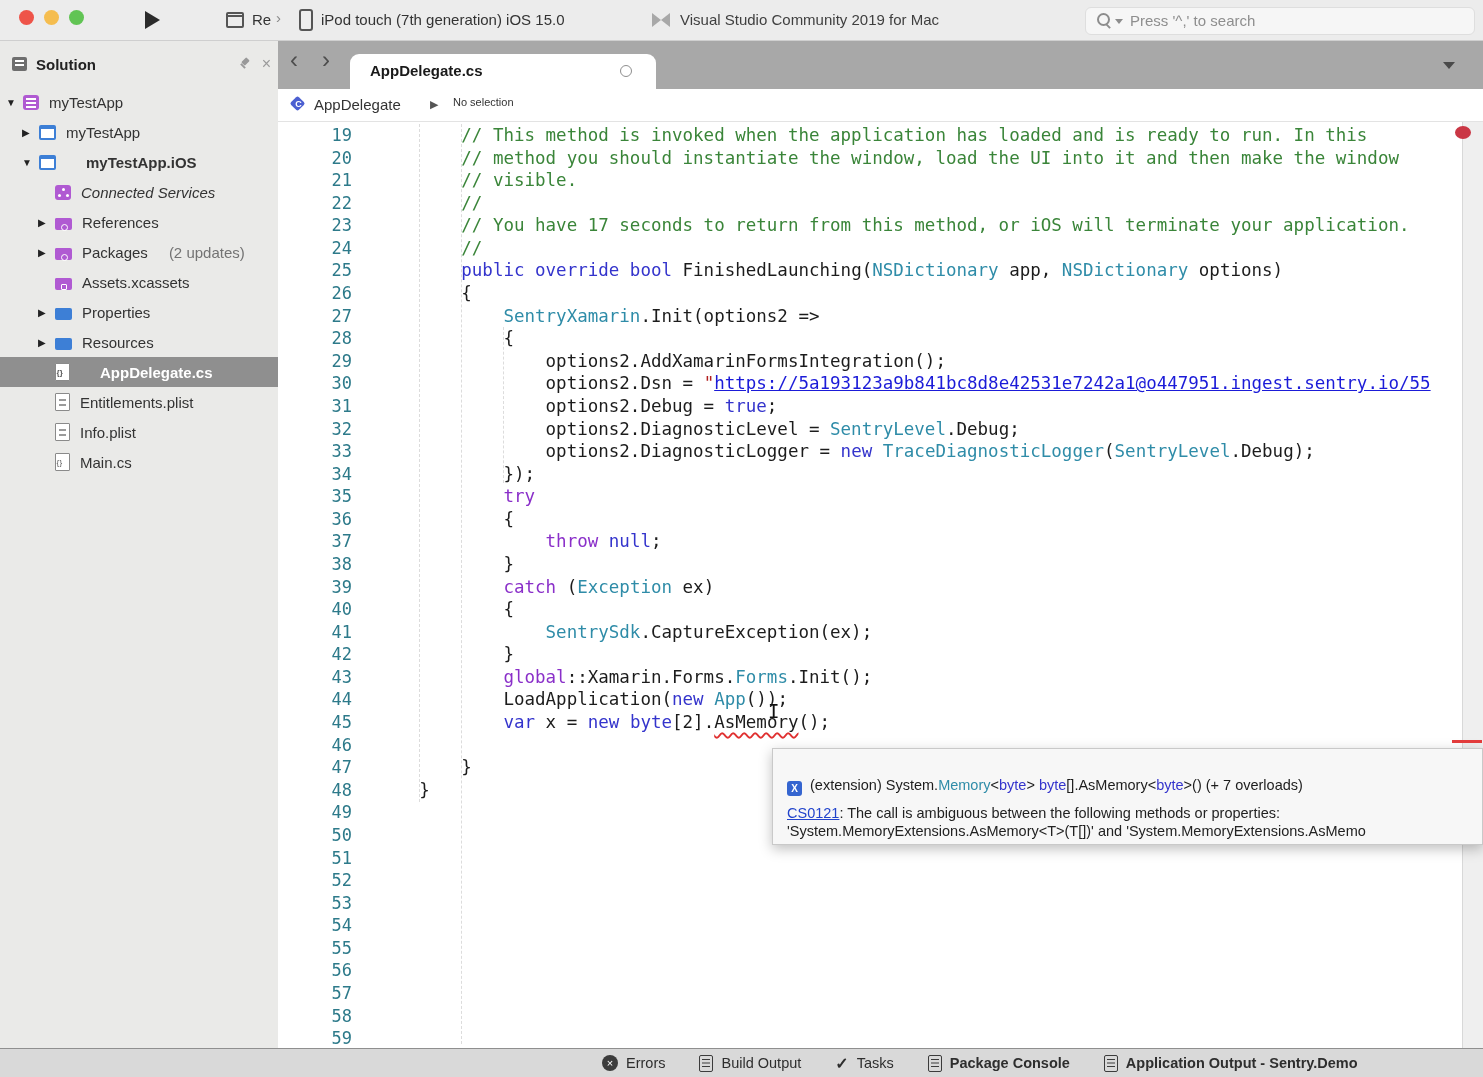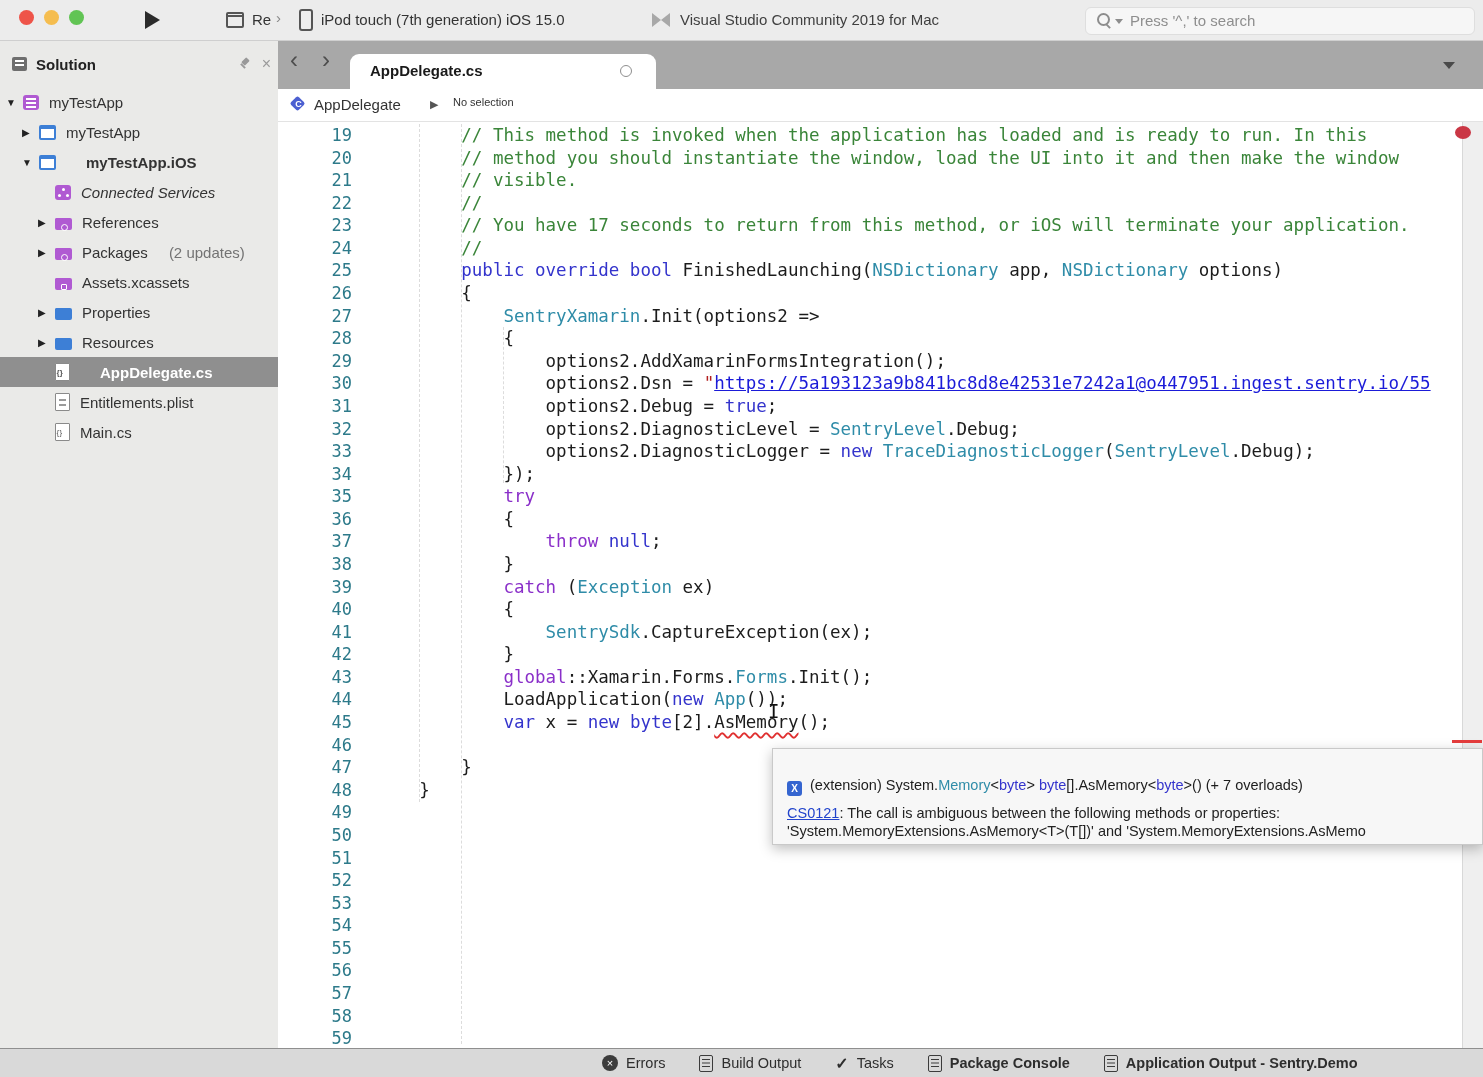--- a/index.html
+++ b/index.html
@@ -222,20 +222,25 @@
           <span class="ic ic-doc ic-cs"></span>
           <span class="lbl bold">AppDelegate.cs</span>
         </div>
         <div class="trow" style="padding-left: 38px;">
           <span class="exp"></span>
           <span class="ic ic-doc ic-plist"></span>
           <span class="lbl">Entitlements.plist</span>
         </div>
         <div class="trow" style="padding-left: 38px;">
           <span class="exp"></span>
+          <span class="ic ic-doc ic-plist"></span>
+          <span class="lbl">Info.plist</span>
+        </div>
+        <div class="trow" style="padding-left: 38px;">
+          <span class="exp"></span>
           <span class="ic ic-doc ic-cs"></span>
           <span class="lbl">Main.cs</span>
         </div>
       </div>
   </div>
 
   <div id="tabbar">
     <span class="nav-chev" id="nav-back">‹</span>
     <span class="nav-chev" id="nav-fwd">›</span>
     <div id="tab-active">

